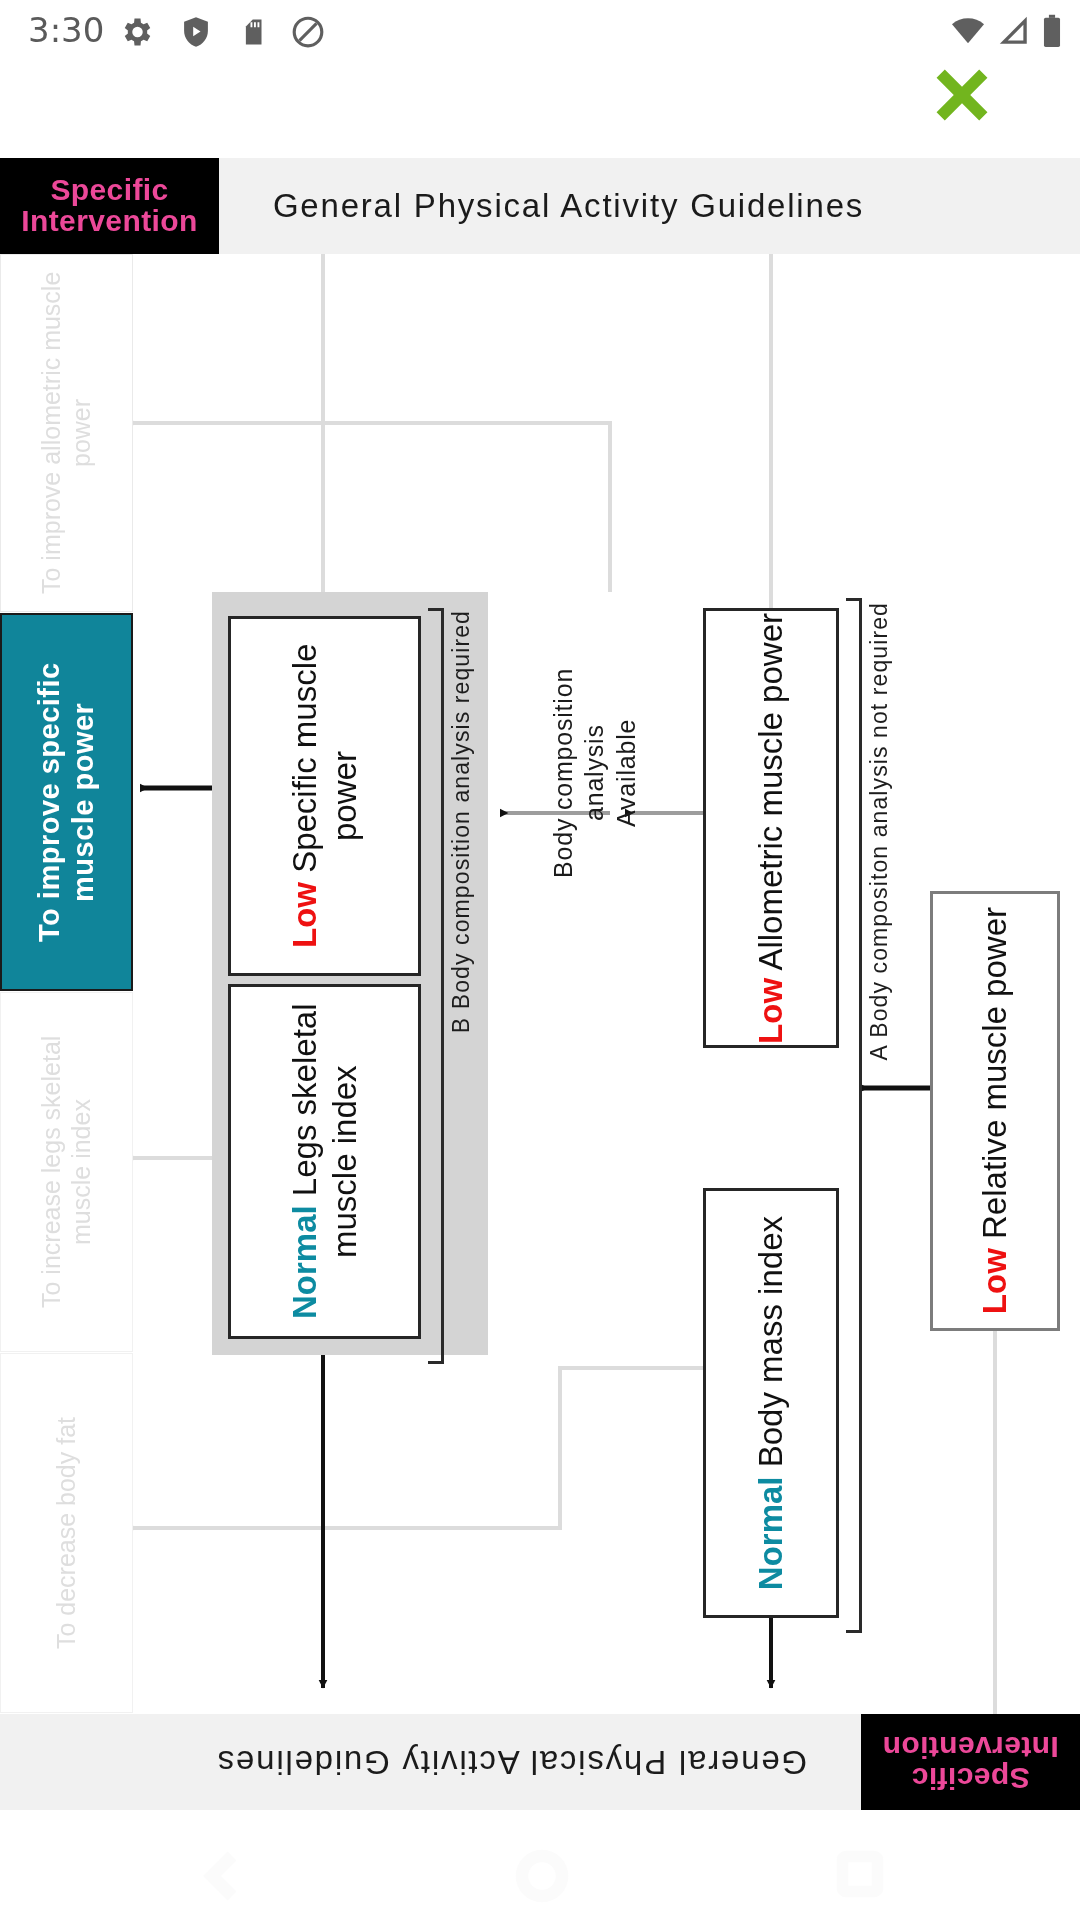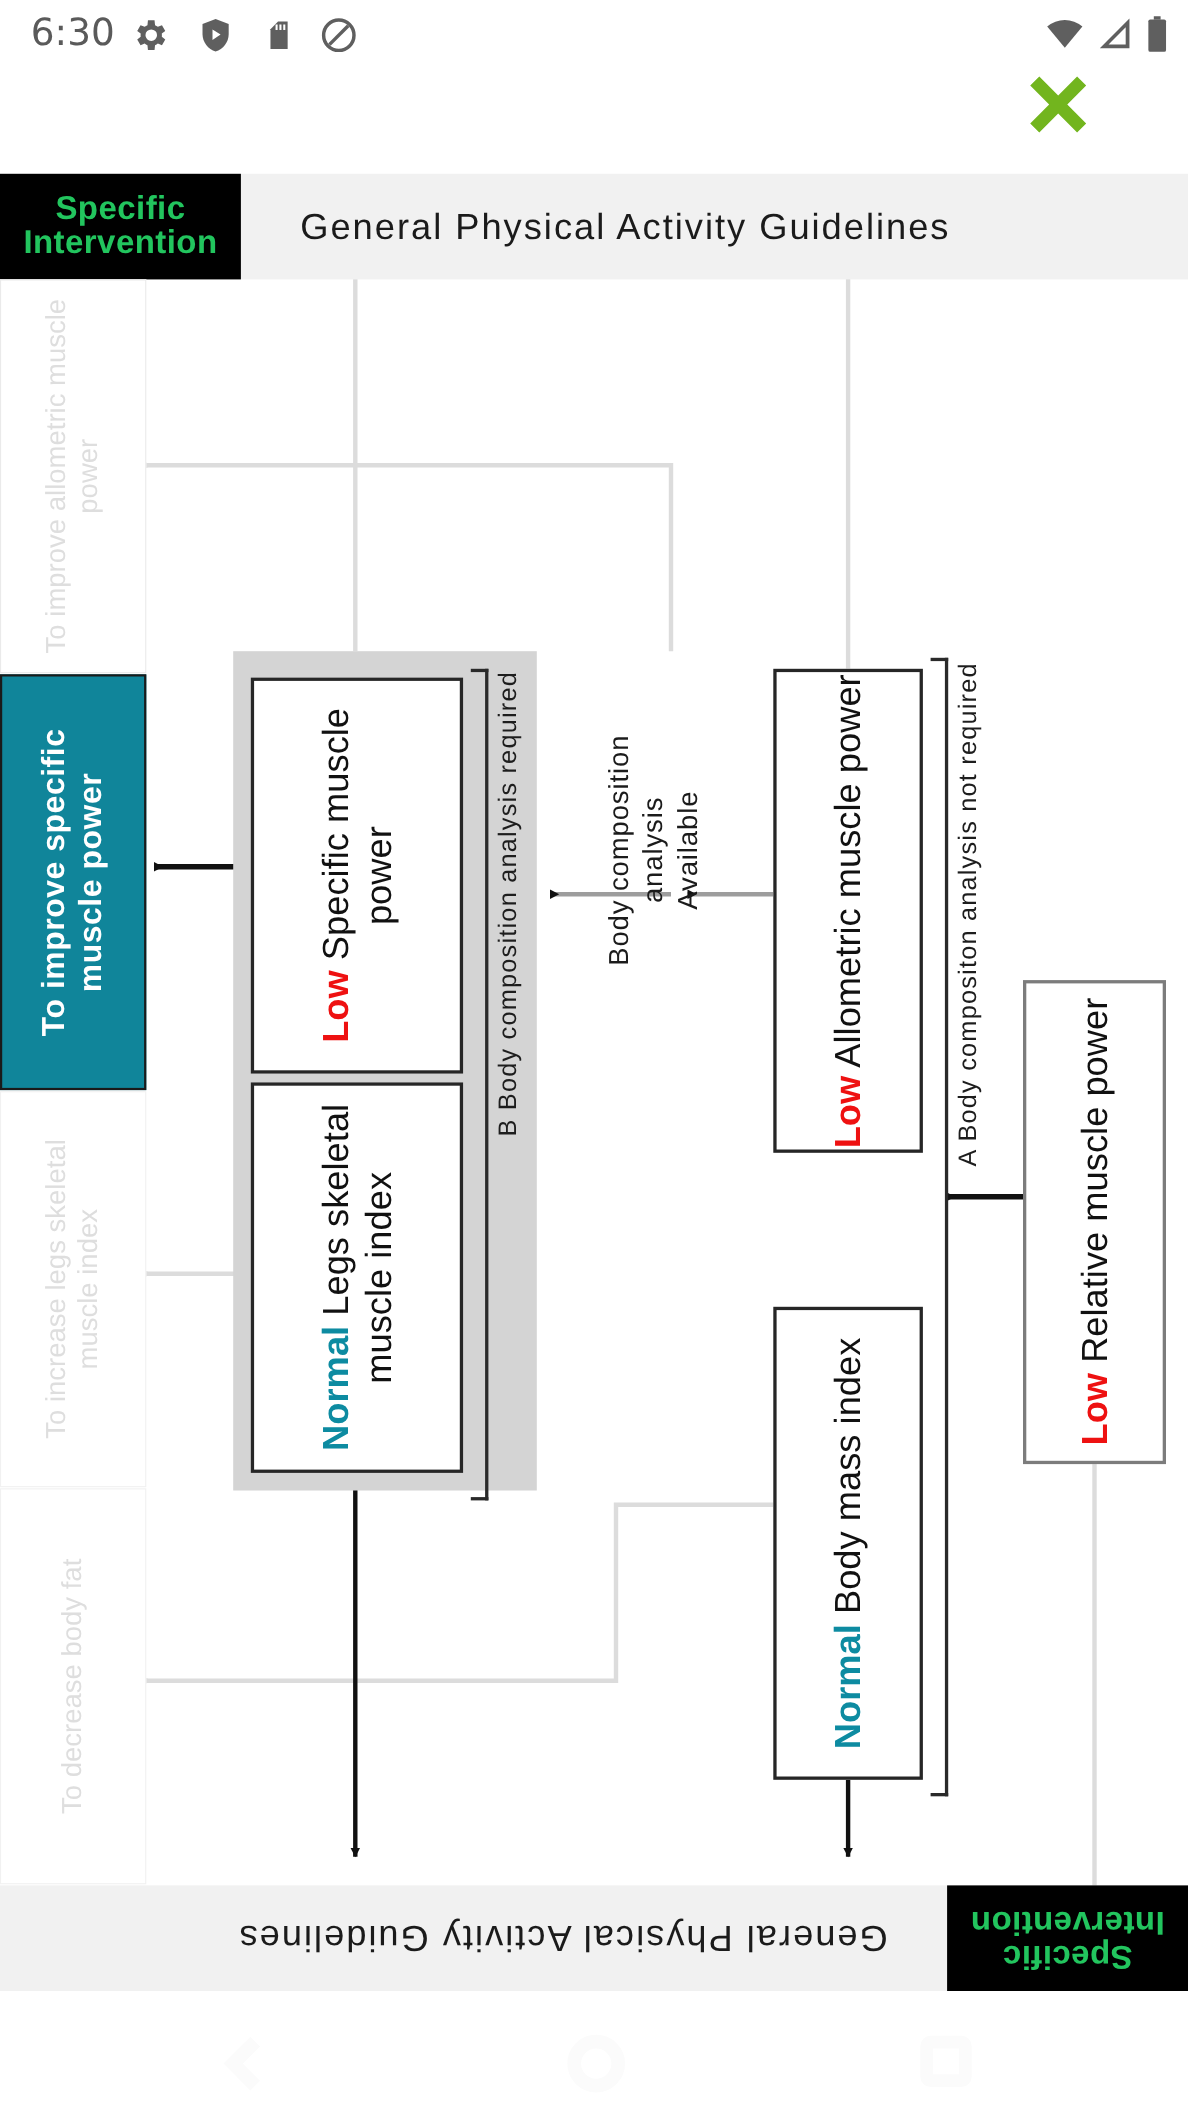--- a/index.html
+++ b/index.html
@@ -21,21 +21,21 @@
   
   #sheet { position:absolute; left:0px; top:158px; width:1080px; height:1654px;
     background:#ffffff; }
 
   
   .strip { position:absolute; left:0; width:1080px; height:96px;
     background:#f1f1f1; }
   #hdr { top:0; }
   #ftr { top:1556px; transform:rotate(180deg); }
   .strip .blk { position:absolute; left:0; top:0; width:219px; height:96px;
-    background:#000000; color:#22c55e; display:flex; flex-direction:column;
+    background:#000000; color:#ec4899; display:flex; flex-direction:column;
     align-items:center; justify-content:center; line-height:1.02;
     font-size:30px; font-weight:bold; letter-spacing:.4px; }
   .strip .ttl { position:absolute; left:219px; top:0; width:699px; height:96px;
     display:flex; align-items:center; justify-content:center;
     font-size:33px; color:#1b1b1b; letter-spacing:1.8px; }
 
   
   #rail { position:absolute; left:0px; top:96px; width:133px; height:1460px; }
   .rail-cell { position:absolute; left:0; width:133px;
     display:flex; align-items:center; justify-content:center; }
@@ -92,21 +92,21 @@
 
   
   #navbar { position:absolute; left:0; top:1812px; width:1080px; height:108px;
     background:#ffffff; }
   .navg { position:absolute; top:34px; stroke:#fbfbfb; fill:none; stroke-width:5; }
 </style>
 </head>
 <body>
 
 <div id="statusbar">
-  <div id="clock">6:30</div>
+  <div id="clock">3:30</div>
 
   <svg class="sicon" style="left:118px;" width="36" height="36" viewBox="0 0 24 24">
     <path fill="#5f5f5f" d="M19.4 13a7.8 7.8 0 0 0 0-2l2.1-1.6-2-3.5-2.5 1a7.6 7.6 0 0 0-1.7-1L15 3H11l-.3 2.9c-.6.2-1.2.6-1.7 1l-2.5-1-2 3.5L6.6 11a7.8 7.8 0 0 0 0 2l-2.1 1.6 2 3.5 2.5-1c.5.4 1.1.8 1.7 1L11 21h4l.3-2.9c.6-.2 1.2-.6 1.7-1l2.5 1 2-3.5L19.4 13zM13 15.5A3.5 3.5 0 1 1 16.5 12 3.5 3.5 0 0 1 13 15.5z"></path>
   </svg>
 
   <svg class="sicon" style="left:179px;" width="34" height="36" viewBox="0 0 24 24">
     <path fill="#5f5f5f" d="M12 1.6 3.6 4.8v6.4c0 5.3 3.6 9.9 8.4 11.2 4.8-1.3 8.4-5.9 8.4-11.2V4.8z"></path>
     <path fill="#ffffff" d="M10 8.3l5.2 3.3L10 15z"></path>
   </svg>
 

